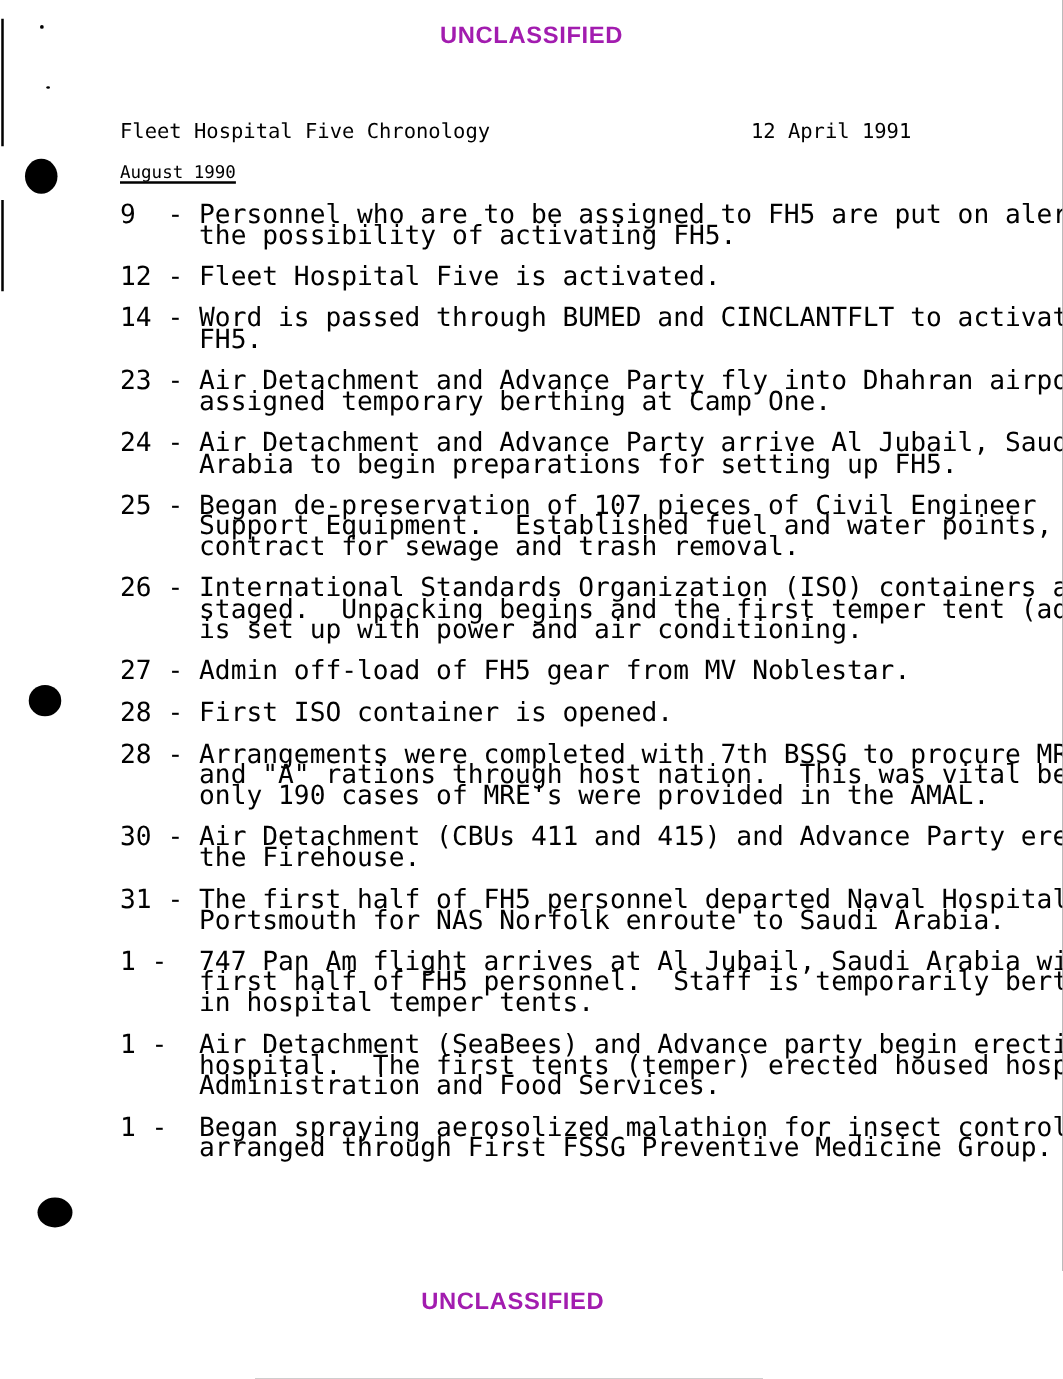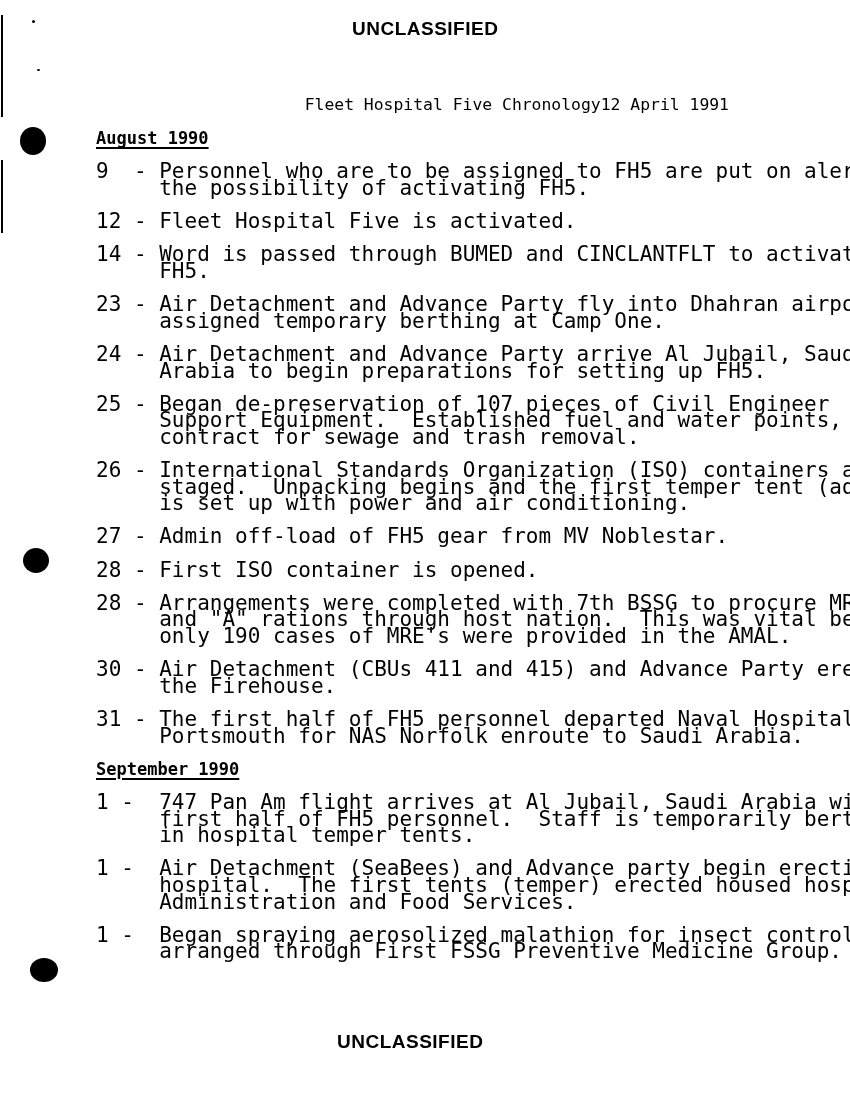--- a/index.html
+++ b/index.html
@@ -27,46 +27,46 @@
   .speck-2 { left: 37px; top: 69px; width: 3px; height: 2px; }
 
   
   .banner {
     position: absolute;
     font-family: "Liberation Sans", sans-serif;
     font-weight: bold;
     font-size: 19px;
     line-height: 20px;
     letter-spacing: 0.5px;
-    color: #000000;
+    color: #a21caf;
     white-space: nowrap;
   }
   .banner-top    { left: 352px; top: 19px; }
   .banner-bottom { left: 337px; top: 1032px; }
 
   
   .doc {
     position: absolute;
     left: 96px;
     top: 97px;
     width: 680px;
     font-size: 16.4px;
     line-height: 16.6px;
     color: #000;
   }
   .title-row {
     display: flex;
-    justify-content: flex-end;
+    justify-content: space-between;
     width: 633px;
     white-space: pre;
   }
   .section-heading {
     margin: 16.6px 0 0 0;
-    font-size: 17px;
-    font-weight: bold;
+    font-size: 14px;
+    font-weight: normal;
     text-decoration: underline;
     text-decoration-thickness: 1.5px;
     text-underline-offset: 2.5px;
     white-space: pre;
   }
   .entries {
     margin: 16.6px 0 0 0;
     font-family: inherit;
     font-size: 21px;
     line-height: 16.6px;
@@ -127,21 +127,20 @@
 28 - Arrangements were completed with 7th BSSG to procure MREs
      and "A" rations through host nation.  This was vital because
      only 190 cases of MRE's were provided in the AMAL.
 
 30 - Air Detachment (CBUs 411 and 415) and Advance Party erect
      the Firehouse.
 
 31 - The first half of FH5 personnel departed Naval Hospital
      Portsmouth for NAS Norfolk enroute to Saudi Arabia.</div>
 
-    <div class="section-heading">September 1990</div>
 
     <div class="entries">1 -  747 Pan Am flight arrives at Al Jubail, Saudi Arabia with
      first half of FH5 personnel.  Staff is temporarily berthed
      in hospital temper tents.
 
 1 -  Air Detachment (SeaBees) and Advance party begin erecting
      hospital.  The first tents (temper) erected housed hospital
      Administration and Food Services.
 
 1 -  Began spraying aerosolized malathion for insect control,

